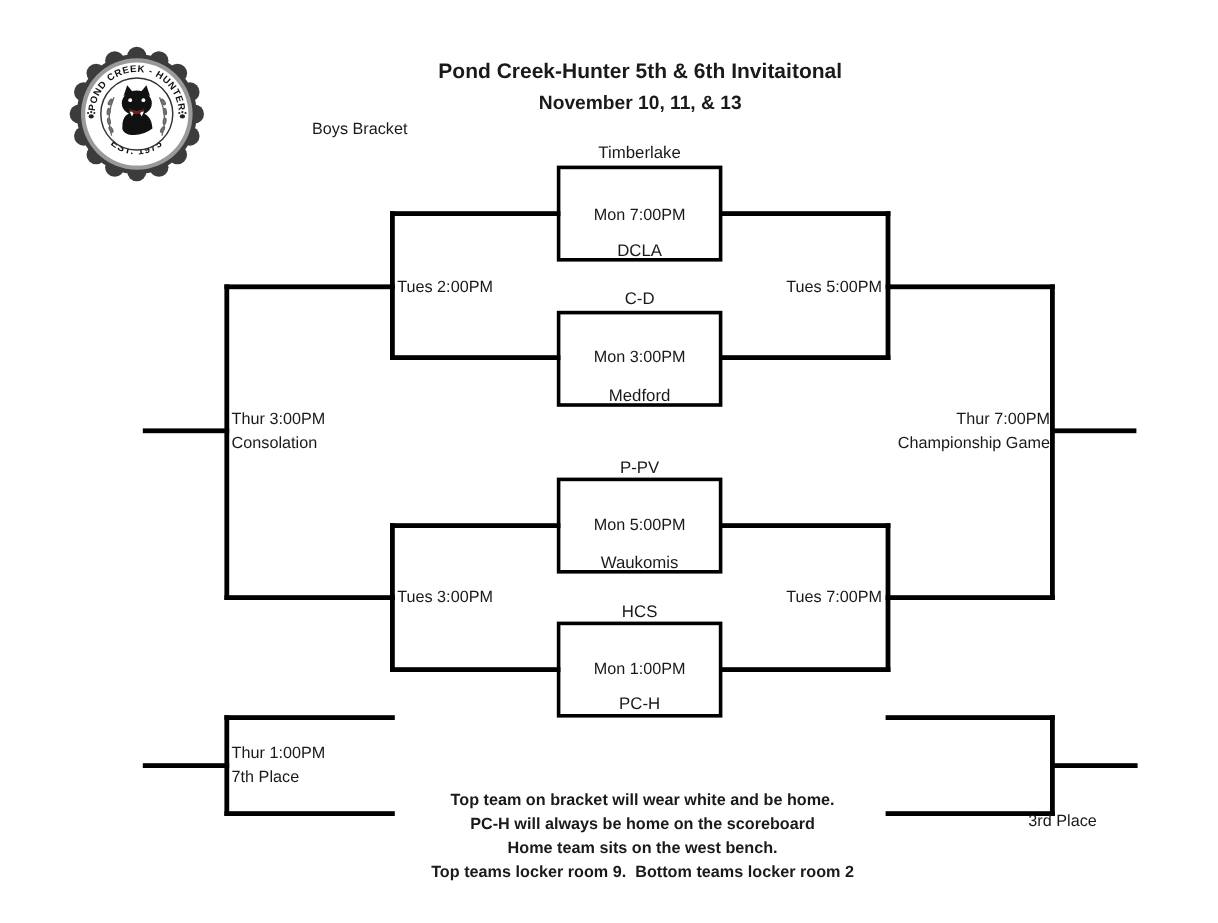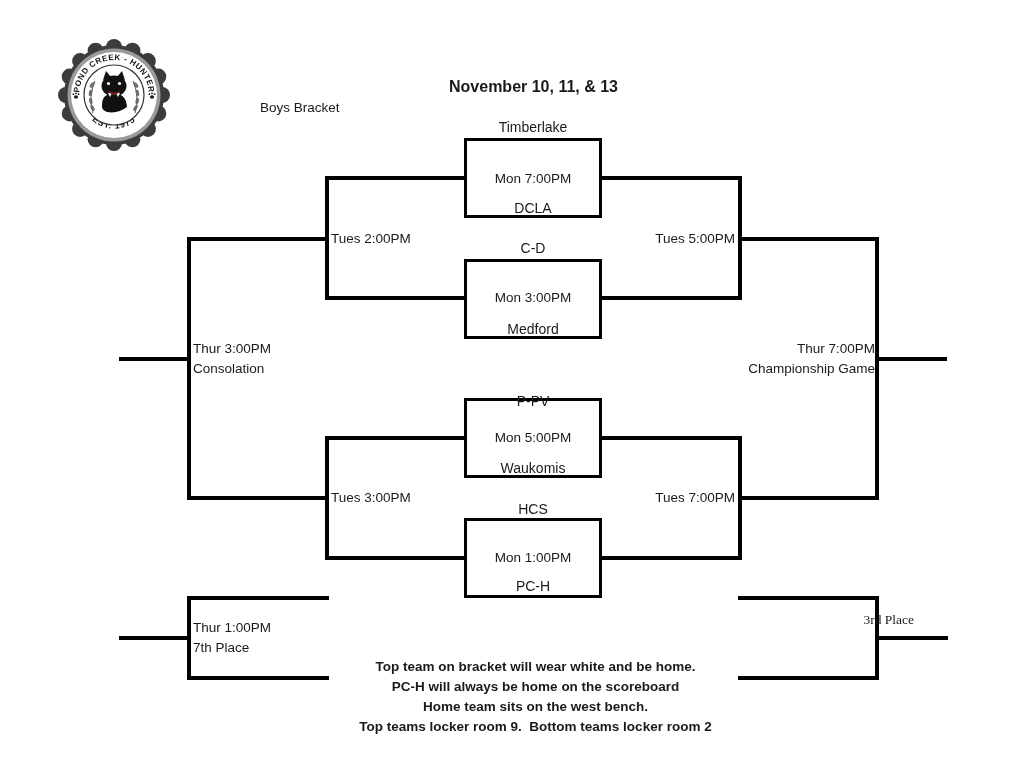--- a/index.html
+++ b/index.html
@@ -15,20 +15,21 @@
   .ralign{text-align:right;white-space:nowrap;}
   .title{position:absolute;left:150px;width:767px;text-align:center;font-weight:bold;font-size:17.5px;line-height:22px;}
   .subtitle{position:absolute;left:150px;width:767px;text-align:center;font-weight:bold;font-size:16px;line-height:20px;}
   .note{position:absolute;left:318px;width:435px;text-align:center;font-weight:bold;font-size:13.5px;line-height:16px;white-space:pre;margin-top:40px;}
 </style>
 </head>
 <body>
 
 <div id="page">
 
+  <div class="title" style="top:48px;">Pond Creek-Hunter 5th &amp; 6th Invitaitonal</div>
   <div class="subtitle" style="top:77px;">November 10, 11, &amp; 13</div>
   <div class="lbl" style="left:260px;top:100px;">Boys Bracket</div>
 
   <svg style="position:absolute;left:52px;top:33px;" width="124" height="124" viewBox="0 0 124 124">
     <g fill="#3c3c3c">
       <circle cx="110" cy="62" r="8"></circle>
         <circle cx="106.3" cy="80.4" r="8"></circle>
         <circle cx="95.9" cy="95.9" r="8"></circle>
       <circle cx="80.4" cy="106.3" r="8"></circle>
         <circle cx="62" cy="110" r="8"></circle>
@@ -106,21 +107,21 @@
   <div class="gamebox" style="left:464px;top:518px;"></div>
 
   <div class="lbl ctr team" style="top:119px;">Timberlake</div>
   <div class="lbl ctr" style="top:171px;">Mon 7:00PM</div>
   <div class="lbl ctr team" style="top:200px;">DCLA</div>
 
   <div class="lbl ctr team" style="top:240px;">C-D</div>
   <div class="lbl ctr" style="top:290px;">Mon 3:00PM</div>
   <div class="lbl ctr team" style="top:321px;">Medford</div>
 
-  <div class="lbl ctr team" style="top:381px;margin-top:12px;">P-PV</div>
+  <div class="lbl ctr team" style="top:381px;">P-PV</div>
   <div class="lbl ctr" style="top:430px;">Mon 5:00PM</div>
   <div class="lbl ctr team" style="top:460px;">Waukomis</div>
 
   <div class="lbl ctr team" style="top:501px;">HCS</div>
   <div class="lbl ctr" style="top:550px;">Mon 1:00PM</div>
   <div class="lbl ctr team" style="top:578px;">PC-H</div>
 
   <div class="hline" style="left:325px;top:176px;width:142px;"></div>
   <div class="hline" style="left:325px;top:296px;width:142px;"></div>
   <div class="vline" style="left:325px;top:176px;height:124px;"></div>
@@ -158,20 +159,20 @@
   <div class="lbl ralign" style="left:597px;width:138px;top:231px;">Tues 5:00PM</div>
   <div class="lbl ralign" style="left:597px;width:138px;top:490px;">Tues 7:00PM</div>
 
   <div class="lbl" style="left:193px;top:341px;">Thur 3:00PM</div>
   <div class="lbl" style="left:193px;top:361px;">Consolation</div>
   <div class="lbl ralign" style="left:655px;width:220px;top:341px;">Thur 7:00PM</div>
   <div class="lbl ralign" style="left:655px;width:220px;top:361px;">Championship Game</div>
 
   <div class="lbl" style="left:193px;top:620px;">Thur 1:00PM</div>
   <div class="lbl" style="left:193px;top:640px;">7th Place</div>
-  <div class="lbl ralign" style="left:654px;width:260px;top:612px;font-family:Liberation Serif, serif;">3rd Place</div>
+  <div class="lbl ralign" style="left:654px;width:260px;top:676px;">3rd Place</div>
 
   <div class="note" style="top:619px;">Top team on bracket will wear white and be home.</div>
   <div class="note" style="top:639px;">PC-H will always be home on the scoreboard</div>
   <div class="note" style="top:659px;">Home team sits on the west bench.</div>
   <div class="note" style="top:679px;">Top teams locker room 9.  Bottom teams locker room 2</div>
 
 </div>
 
 </body></html>

